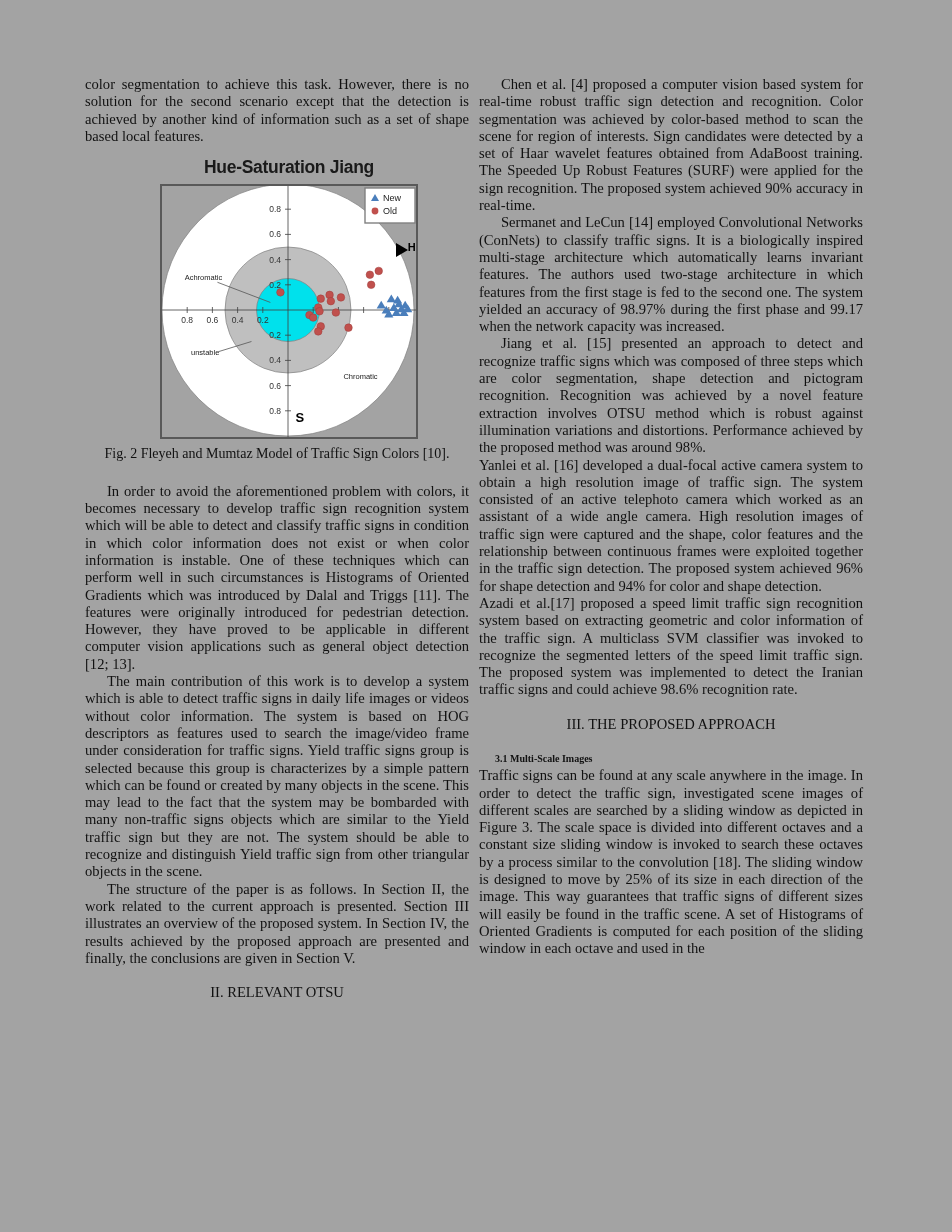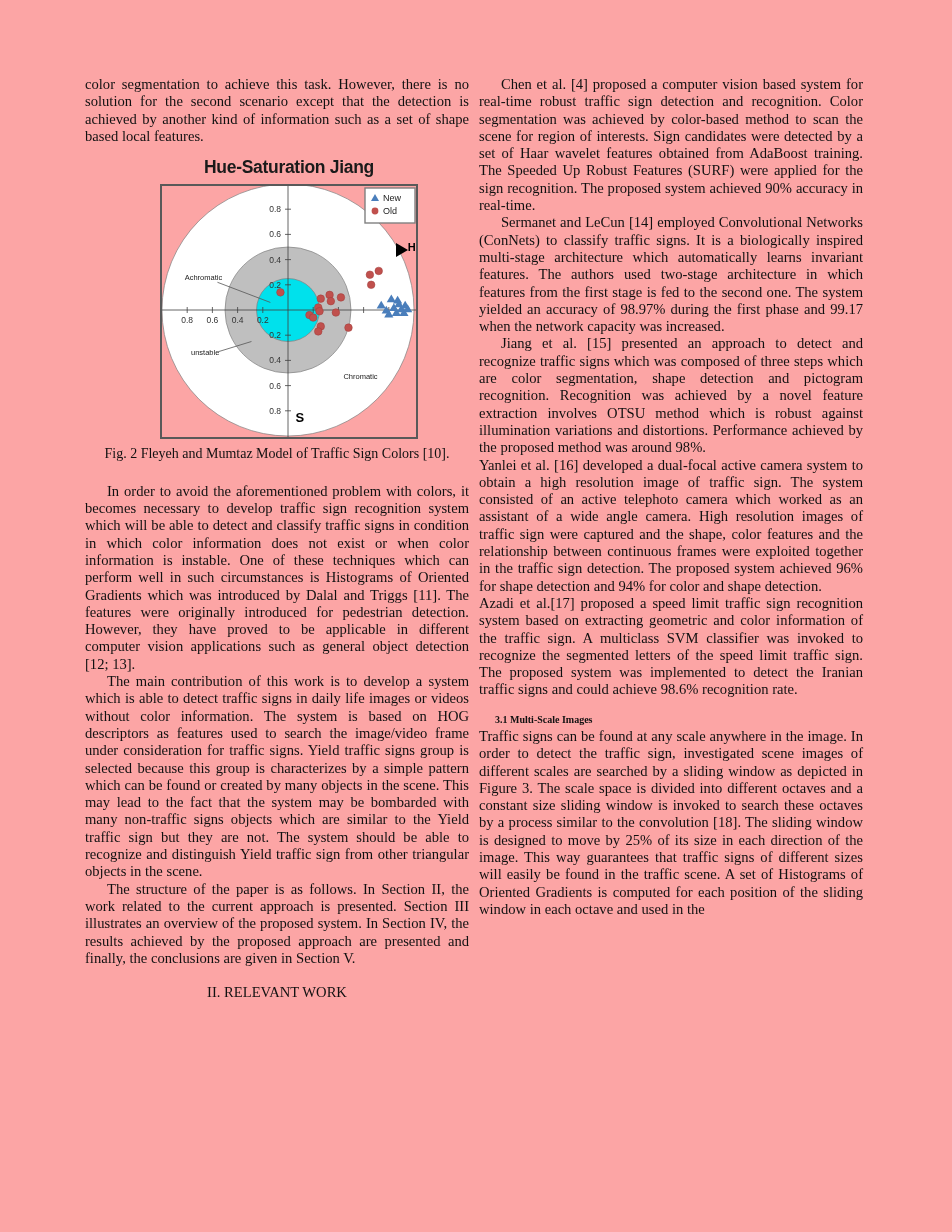--- a/index.html
+++ b/index.html
@@ -1,16 +1,16 @@
 <!DOCTYPE html>
 <html><head>
 <meta charset="utf-8">
 <style>
   html,body{margin:0;padding:0;background:#ffffff;}
-  .page{position:relative;width:952px;height:1232px;background:#fca5a5;overflow:hidden;
+  .page{position:relative;width:952px;height:1232px;background:#a3a3a3;overflow:hidden;
         font-family:"Liberation Serif",serif;color:#111111;}
   .col{position:absolute;top:76px;width:384px;font-size:14.6px;line-height:17.3px;text-align:justify;}
   .col-left{left:85px;}
   .col-right{left:479px;}
   p.para{margin:0;}
   p.indented{text-indent:22px;}
   h2.section-heading{font-size:14.6px;font-weight:normal;text-align:center;margin:17px 0;}
   h3.subsection-heading{font-size:10px;font-weight:bold;text-align:left;margin:12px 0 0 16px;text-indent:0;}
   figure.fig{margin:14px 0 20px 0;}
   .chart-wrap{width:258px;margin-left:75px;}
@@ -114,29 +114,30 @@
             <rect x="1" y="1" width="256" height="253" fill="none" stroke="#595959" stroke-width="2"></rect>
           </svg>
       </div>
       <figcaption class="fig-caption">Fig. 2 Fleyeh and Mumtaz Model of Traffic Sign Colors [10].</figcaption>
     </figure>
 
     <div>
         <p class="para indented">In order to avoid the aforementioned problem with colors, it becomes necessary to develop traffic sign recognition system which will be able to detect and classify traffic signs in condition in which color information does not exist or when color information is instable. One of these techniques which can perform well in such circumstances is Histograms of Oriented Gradients which was introduced by Dalal and Triggs [11]. The features were originally introduced for pedestrian detection. However, they have proved to be applicable in different computer vision applications such as general object detection [12; 13].</p>
         <p class="para indented">The main contribution of this work is to develop a system which is able to detect traffic signs in daily life images or videos without color information. The system is based on HOG descriptors as features used to search the image/video frame under consideration for traffic signs. Yield traffic signs group is selected because this group is characterizes by a simple pattern which can be found or created by many objects in the scene. This may lead to the fact that the system may be bombarded with many non-traffic signs objects which are similar to the Yield traffic sign but they are not. The system should be able to recognize and distinguish Yield traffic sign from other triangular objects in the scene.</p>
         <p class="para indented">The structure of the paper is as follows. In Section II, the work related to the current approach is presented. Section III illustrates an overview of the proposed system. In Section IV, the results achieved by the proposed approach are presented and finally, the conclusions are given in Section V.</p>
-        <h2 class="section-heading">II. RELEVANT WORK</h2>
+        <h2 class="section-heading">II. RELEVANT OTSU</h2>
       </div>
   </div>
 
   <div class="col col-right">
     <div>
         <p class="para indented">Chen et al. [4] proposed a computer vision based system for real-time robust traffic sign detection and recognition. Color segmentation was achieved by color-based method to scan the scene for region of interests. Sign candidates were detected by a set of Haar wavelet features obtained from AdaBoost training. The Speeded Up Robust Features (SURF) were applied for the sign recognition. The proposed system achieved 90% accuracy in real-time.</p>
         <p class="para indented">Sermanet and LeCun [14] employed Convolutional Networks (ConNets) to classify traffic signs. It is a biologically inspired multi-stage architecture which automatically learns invariant features. The authors used two-stage architecture in which features from the first stage is fed to the second one. The system yielded an accuracy of 98.97% during the first phase and 99.17 when the network capacity was increased.</p>
         <p class="para indented">Jiang et al. [15] presented an approach to detect and recognize traffic signs which was composed of three steps which are color segmentation, shape detection and pictogram recognition. Recognition was achieved by a novel feature extraction involves OTSU method which is robust against illumination variations and distortions. Performance achieved by the proposed method was around 98%.</p>
         <p class="para">Yanlei et al. [16] developed a dual-focal active camera system to obtain a high resolution image of traffic sign. The system consisted of an active telephoto camera which worked as an assistant of a wide angle camera. High resolution images of traffic sign were captured and the shape, color features and the relationship between continuous frames were exploited together in the traffic sign detection. The proposed system achieved 96% for shape detection and 94% for color and shape detection.</p>
         <p class="para">Azadi et al.[17] proposed a speed limit traffic sign recognition system based on extracting geometric and color information of the traffic sign. A multiclass SVM classifier was invoked to recognize the segmented letters of the speed limit traffic sign. The proposed system was implemented to detect the Iranian traffic signs and could achieve 98.6% recognition rate.</p>
+        <h2 class="section-heading">III. THE PROPOSED APPROACH</h2>
         <h3 class="subsection-heading">3.1 Multi-Scale Images</h3>
         <p class="para">Traffic signs can be found at any scale anywhere in the image. In order to detect the traffic sign, investigated scene images of different scales are searched by a sliding window as depicted in Figure 3. The scale space is divided into different octaves and a constant size sliding window is invoked to search these octaves by a process similar to the convolution [18]. The sliding window is designed to move by 25% of its size in each direction of the image. This way guarantees that traffic signs of different sizes will easily be found in the traffic scene. A set of Histograms of Oriented Gradients is computed for each position of the sliding window in each octave and used in the</p>
       </div>
   </div>
 
 </div>
 
 </body></html>

